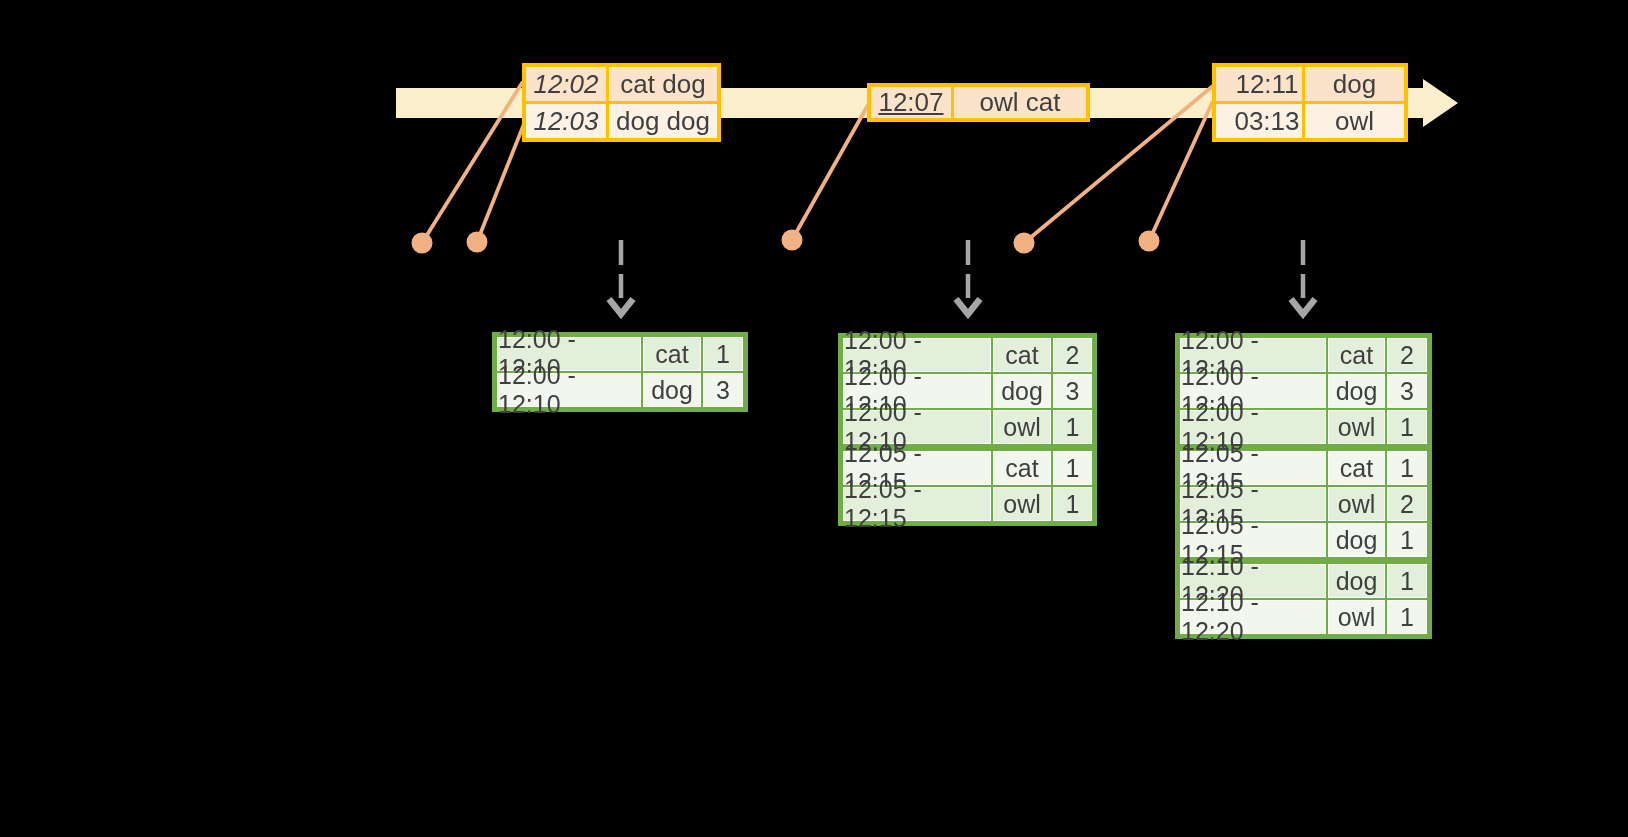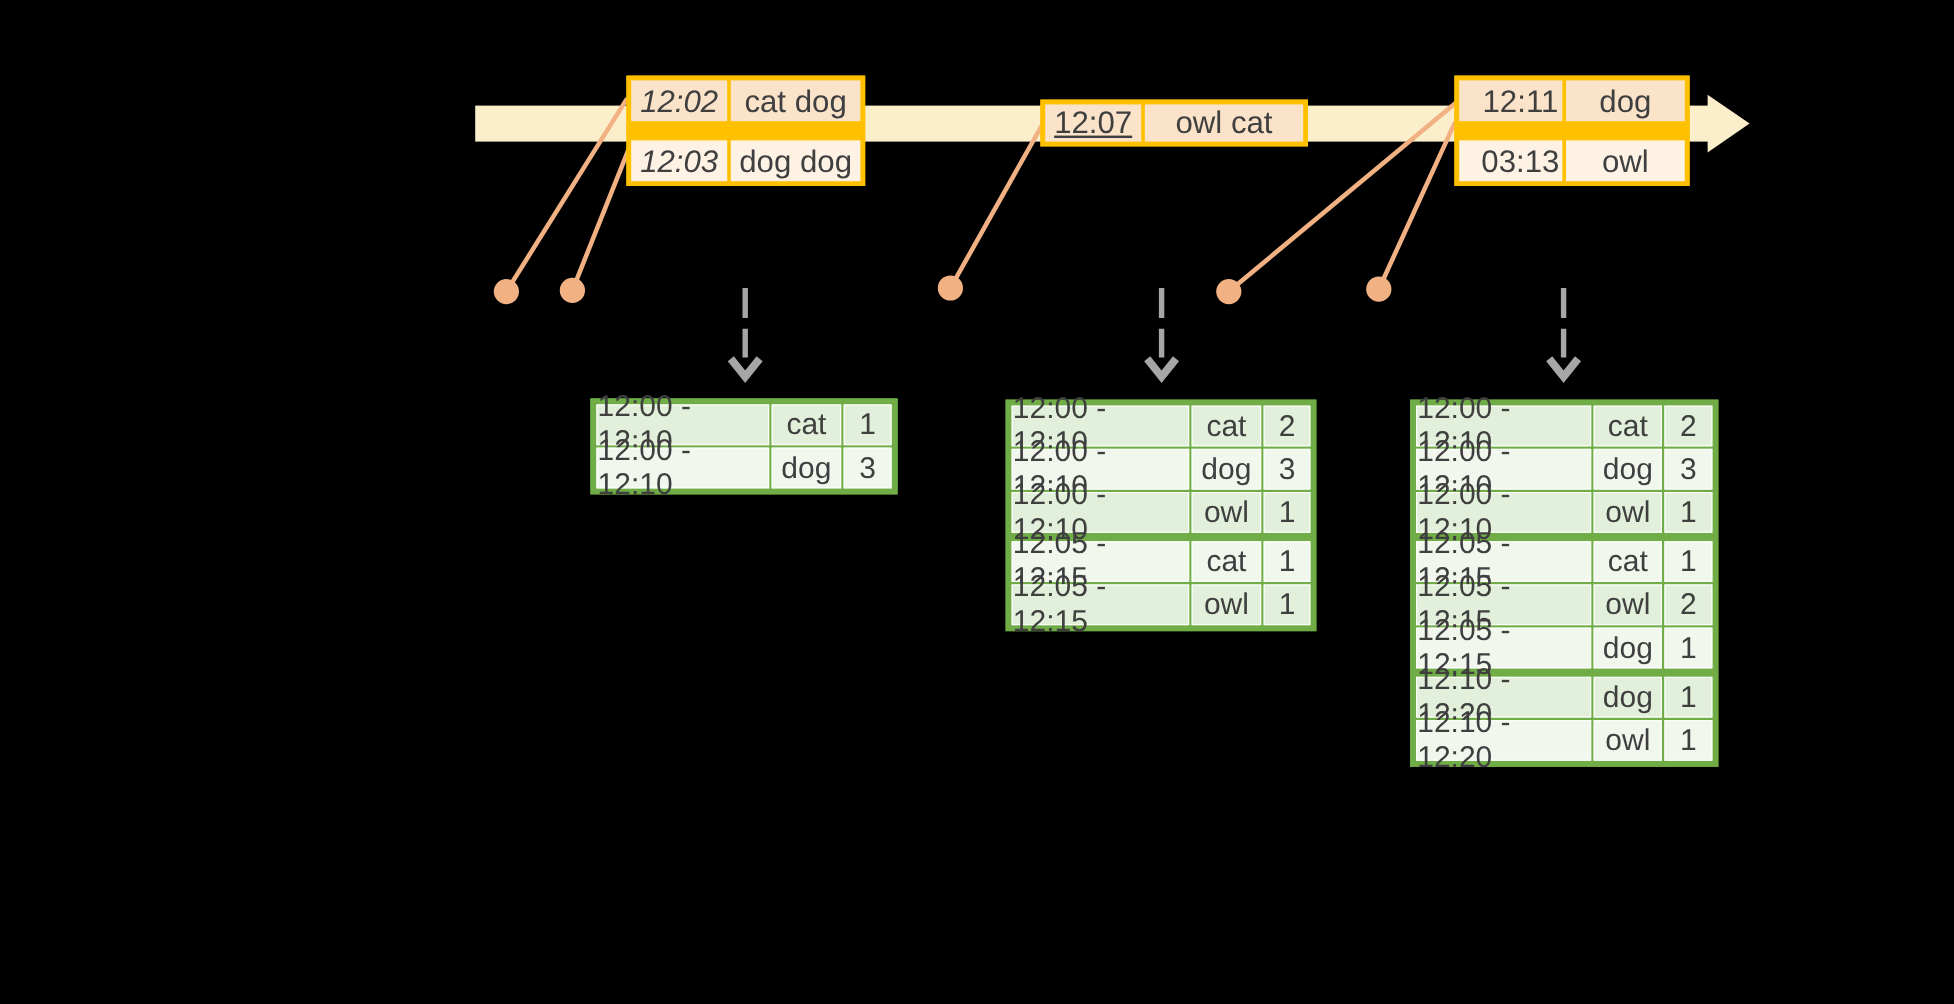--- a/index.html
+++ b/index.html
@@ -25,21 +25,21 @@
   .tl-band{fill:var(--timeline-fill);}
   .tl-head{fill:var(--timeline-fill);}
   .conn{stroke:var(--connector);stroke-width:3.8;stroke-linecap:round;}
   .dot{fill:var(--connector);}
   .trig-shaft{stroke:var(--trigger-arrow);stroke-width:4.5;}
   .trig-head{stroke:var(--trigger-arrow);stroke-width:6.5;fill:none;stroke-linejoin:miter;}
 
   
   .etable{position:absolute;background:var(--event-table-border);
           border:4px solid var(--event-table-border);}
-  .erow{display:flex;gap:3px;margin-top:16px;}
+  .erow{display:flex;gap:3px;margin-top:3px;}
   .erow:first-child{margin-top:0;}
   .ecell{height:34px;display:flex;align-items:center;justify-content:center;
          font-size:26px;line-height:34px;color:var(--text);}
   .erow.dark  .ecell{background:var(--event-row-dark);}
   .erow.light .ecell{background:var(--event-row-light);}
   #et0{left:522px;top:63px;}
   #et1{left:867px;top:83px;}
   #et2{left:1212px;top:63px;}
   #et0 .ecell:nth-child(1){width:80px;font-style:italic;}  #et0 .ecell:nth-child(2){width:108px;}
   #et1 .ecell:nth-child(1){width:80px;text-decoration:underline;}  #et1 .ecell:nth-child(2){width:132px;}

